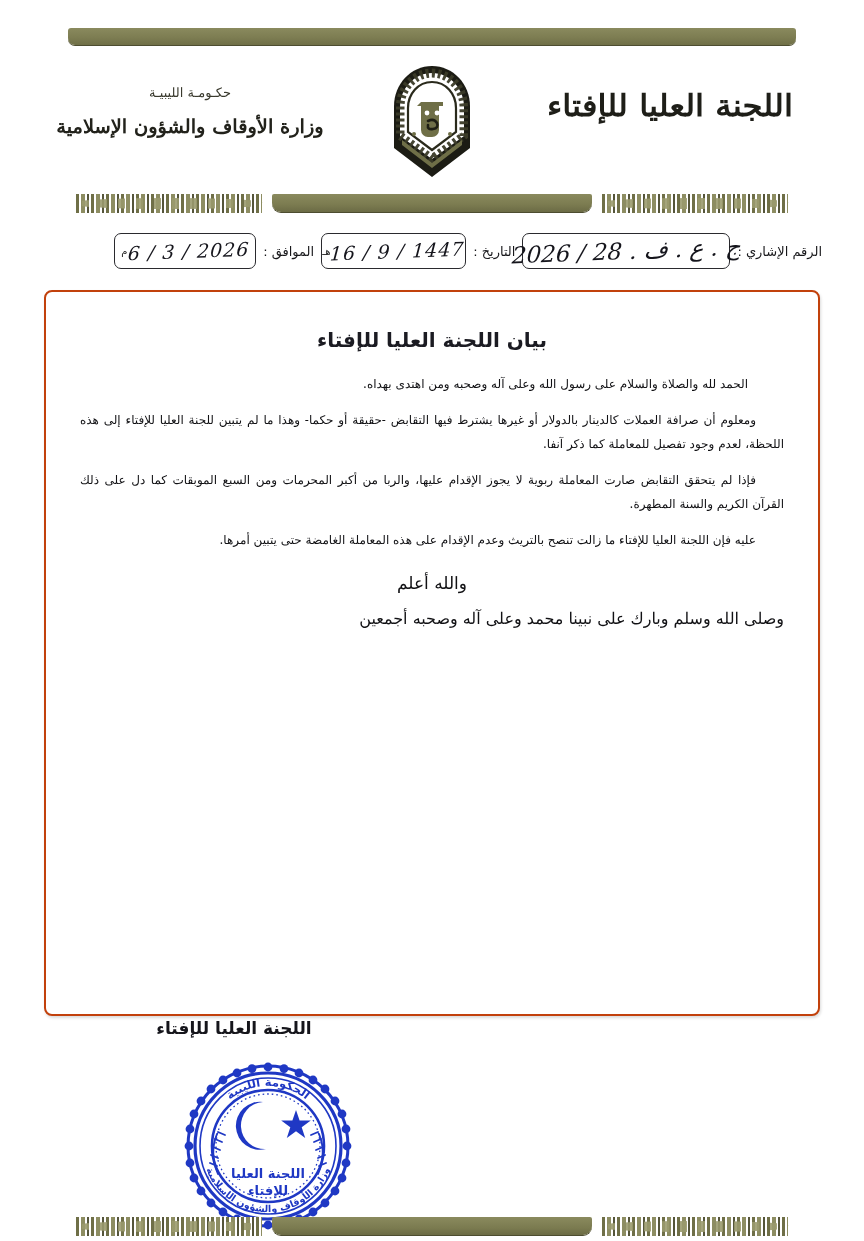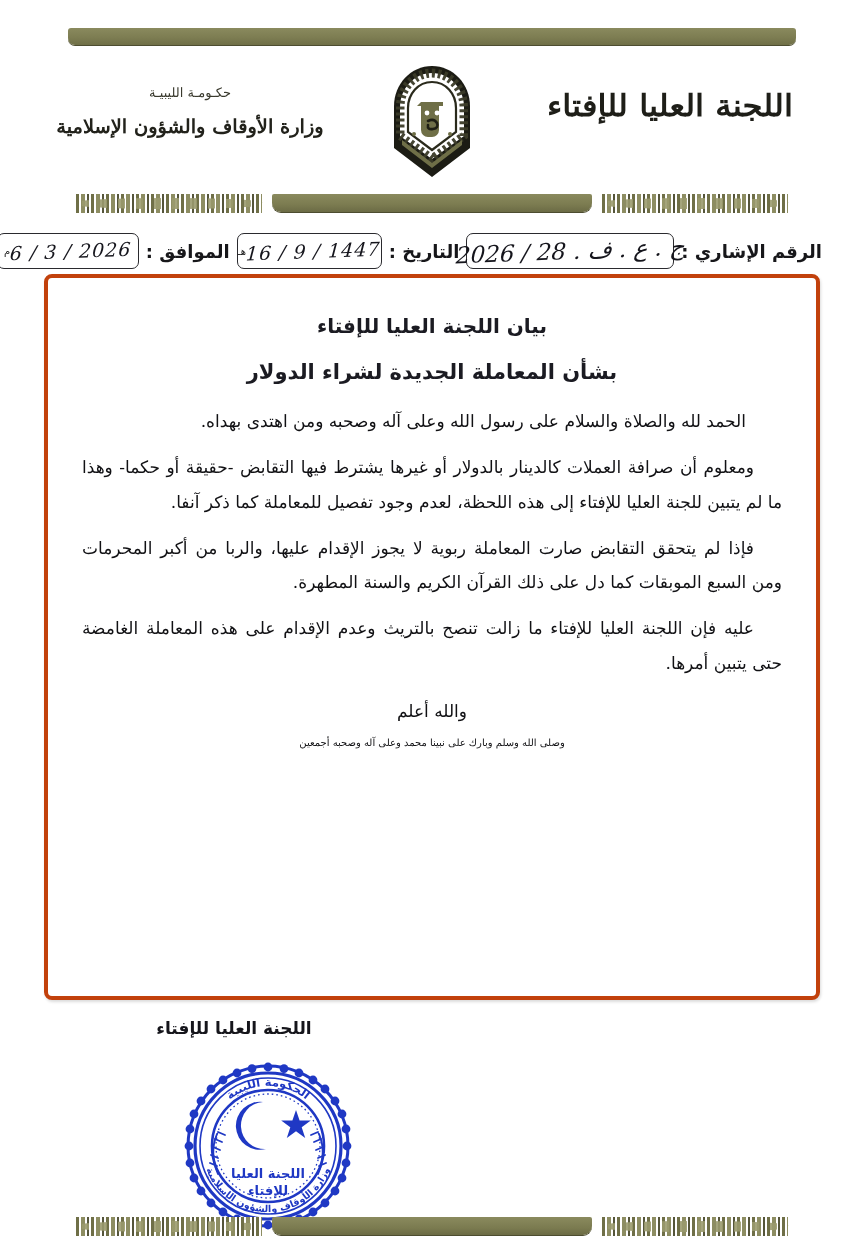--- a/index.html
+++ b/index.html
@@ -145,22 +145,22 @@
     display: flex;
     flex-direction: row;
     align-items: center;
     justify-content: flex-start;
     padding: 0 42px;
     box-sizing: border-box;
     gap: 7px;
   }
   .ref-label {
     font-family: "DejaVu Sans", sans-serif;
-    font-size: 18px;
-    font-weight: bold;
+    font-size: 13px;
+    font-weight: normal;
     color: #17171a;
     white-space: nowrap;
     direction: rtl;
   }
   .ref-box {
     border: 1.6px solid #2a2a2e;
     border-radius: 7px;
     height: 36px;
     display: flex;
     align-items: center;
@@ -190,26 +190,26 @@
     font-size: 10px;
     font-style: normal;
     transform: none;
     letter-spacing: 0;
     color: #222;
   }
 
   
   .doc-card {
     position: absolute;
-    top: 274px;
+    top: 290px;
     left: 44px;
     width: 776px;
     height: 726px;
     background: #ffffff;
-    border: 4px solid #c2410c;
+    border: 2px solid #c2410c;
     border-radius: 8px;
     box-shadow: 1px 2px 3px rgba(0,0,0,0.14);
     box-sizing: border-box;
     padding: 28px 34px 10px 34px;
   }
 
   .doc-title {
     text-align: center;
     font-family: "DejaVu Sans", sans-serif;
     font-weight: bold;
@@ -224,44 +224,44 @@
     font-weight: bold;
     font-size: 21px;
     color: #1b1b22;
     letter-spacing: -0.3px;
     margin: 22px 0 0 0;
   }
 
   .body-text {
     margin-top: 20px;
     font-family: "DejaVu Serif", "Liberation Serif", serif;
-    font-size: 17px;
+    font-size: 12px;
     color: #111114;
     line-height: 2.05;
     text-align: justify;
     direction: rtl;
   }
   .body-text p {
     margin: 0 0 11px 0;
     text-indent: 28px;
   }
   .body-text p.right-ind { text-indent: 0; text-align: right; padding-right: 36px; }
 
   .closing-1 {
     text-align: center;
     margin-top: 20px;
     font-family: "DejaVu Serif", serif;
     font-size: 17px;
     color: #111114;
   }
   .closing-2 {
-    text-align: center;
+    text-align: right;
     margin-top: 16px;
     font-family: "DejaVu Serif", serif;
-    font-size: 10px;
+    font-size: 16px;
     color: #111114;
   }
 
   
   .sign-block {
     position: absolute;
     top: 1018px;
     right: 500px;
     width: 260px;
     text-align: center;
@@ -376,21 +376,20 @@
     <span class="ref-label">الموافق :</span>
     <span class="ref-box b3">
       <span class="hand small">6 / 3 / 2026</span>
       <span class="greg-prefix">م</span>
     </span>
   </div>
 
   <div class="doc-card">
 
     <div class="doc-title">بيان اللجنة العليا للإفتاء</div>
-    <div class="doc-subtitle">بشأن المعاملة الجديدة لشراء الدولار</div>
 
     <div class="body-text">
       <p class="right-ind">الحمد لله والصلاة والسلام على رسول الله وعلى آله وصحبه ومن اهتدى بهداه.</p>
       <p>ومعلوم أن صرافة العملات كالدينار بالدولار أو غيرها يشترط فيها التقابض -حقيقة أو حكما- وهذا ما لم يتبين للجنة العليا للإفتاء إلى هذه اللحظة، لعدم وجود تفصيل للمعاملة كما ذكر آنفا.</p>
       <p>فإذا لم يتحقق التقابض صارت المعاملة ربوية لا يجوز الإقدام عليها، والربا من أكبر المحرمات ومن السبع الموبقات كما دل على ذلك القرآن الكريم والسنة المطهرة.</p>
       <p>عليه فإن اللجنة العليا للإفتاء ما زالت تنصح بالتريث وعدم الإقدام على هذه المعاملة الغامضة حتى يتبين أمرها.</p>
     </div>
 
     <div class="closing-1">والله أعلم</div>
     <div class="closing-2">وصلى الله وسلم وبارك على نبينا محمد وعلى آله وصحبه أجمعين</div>

